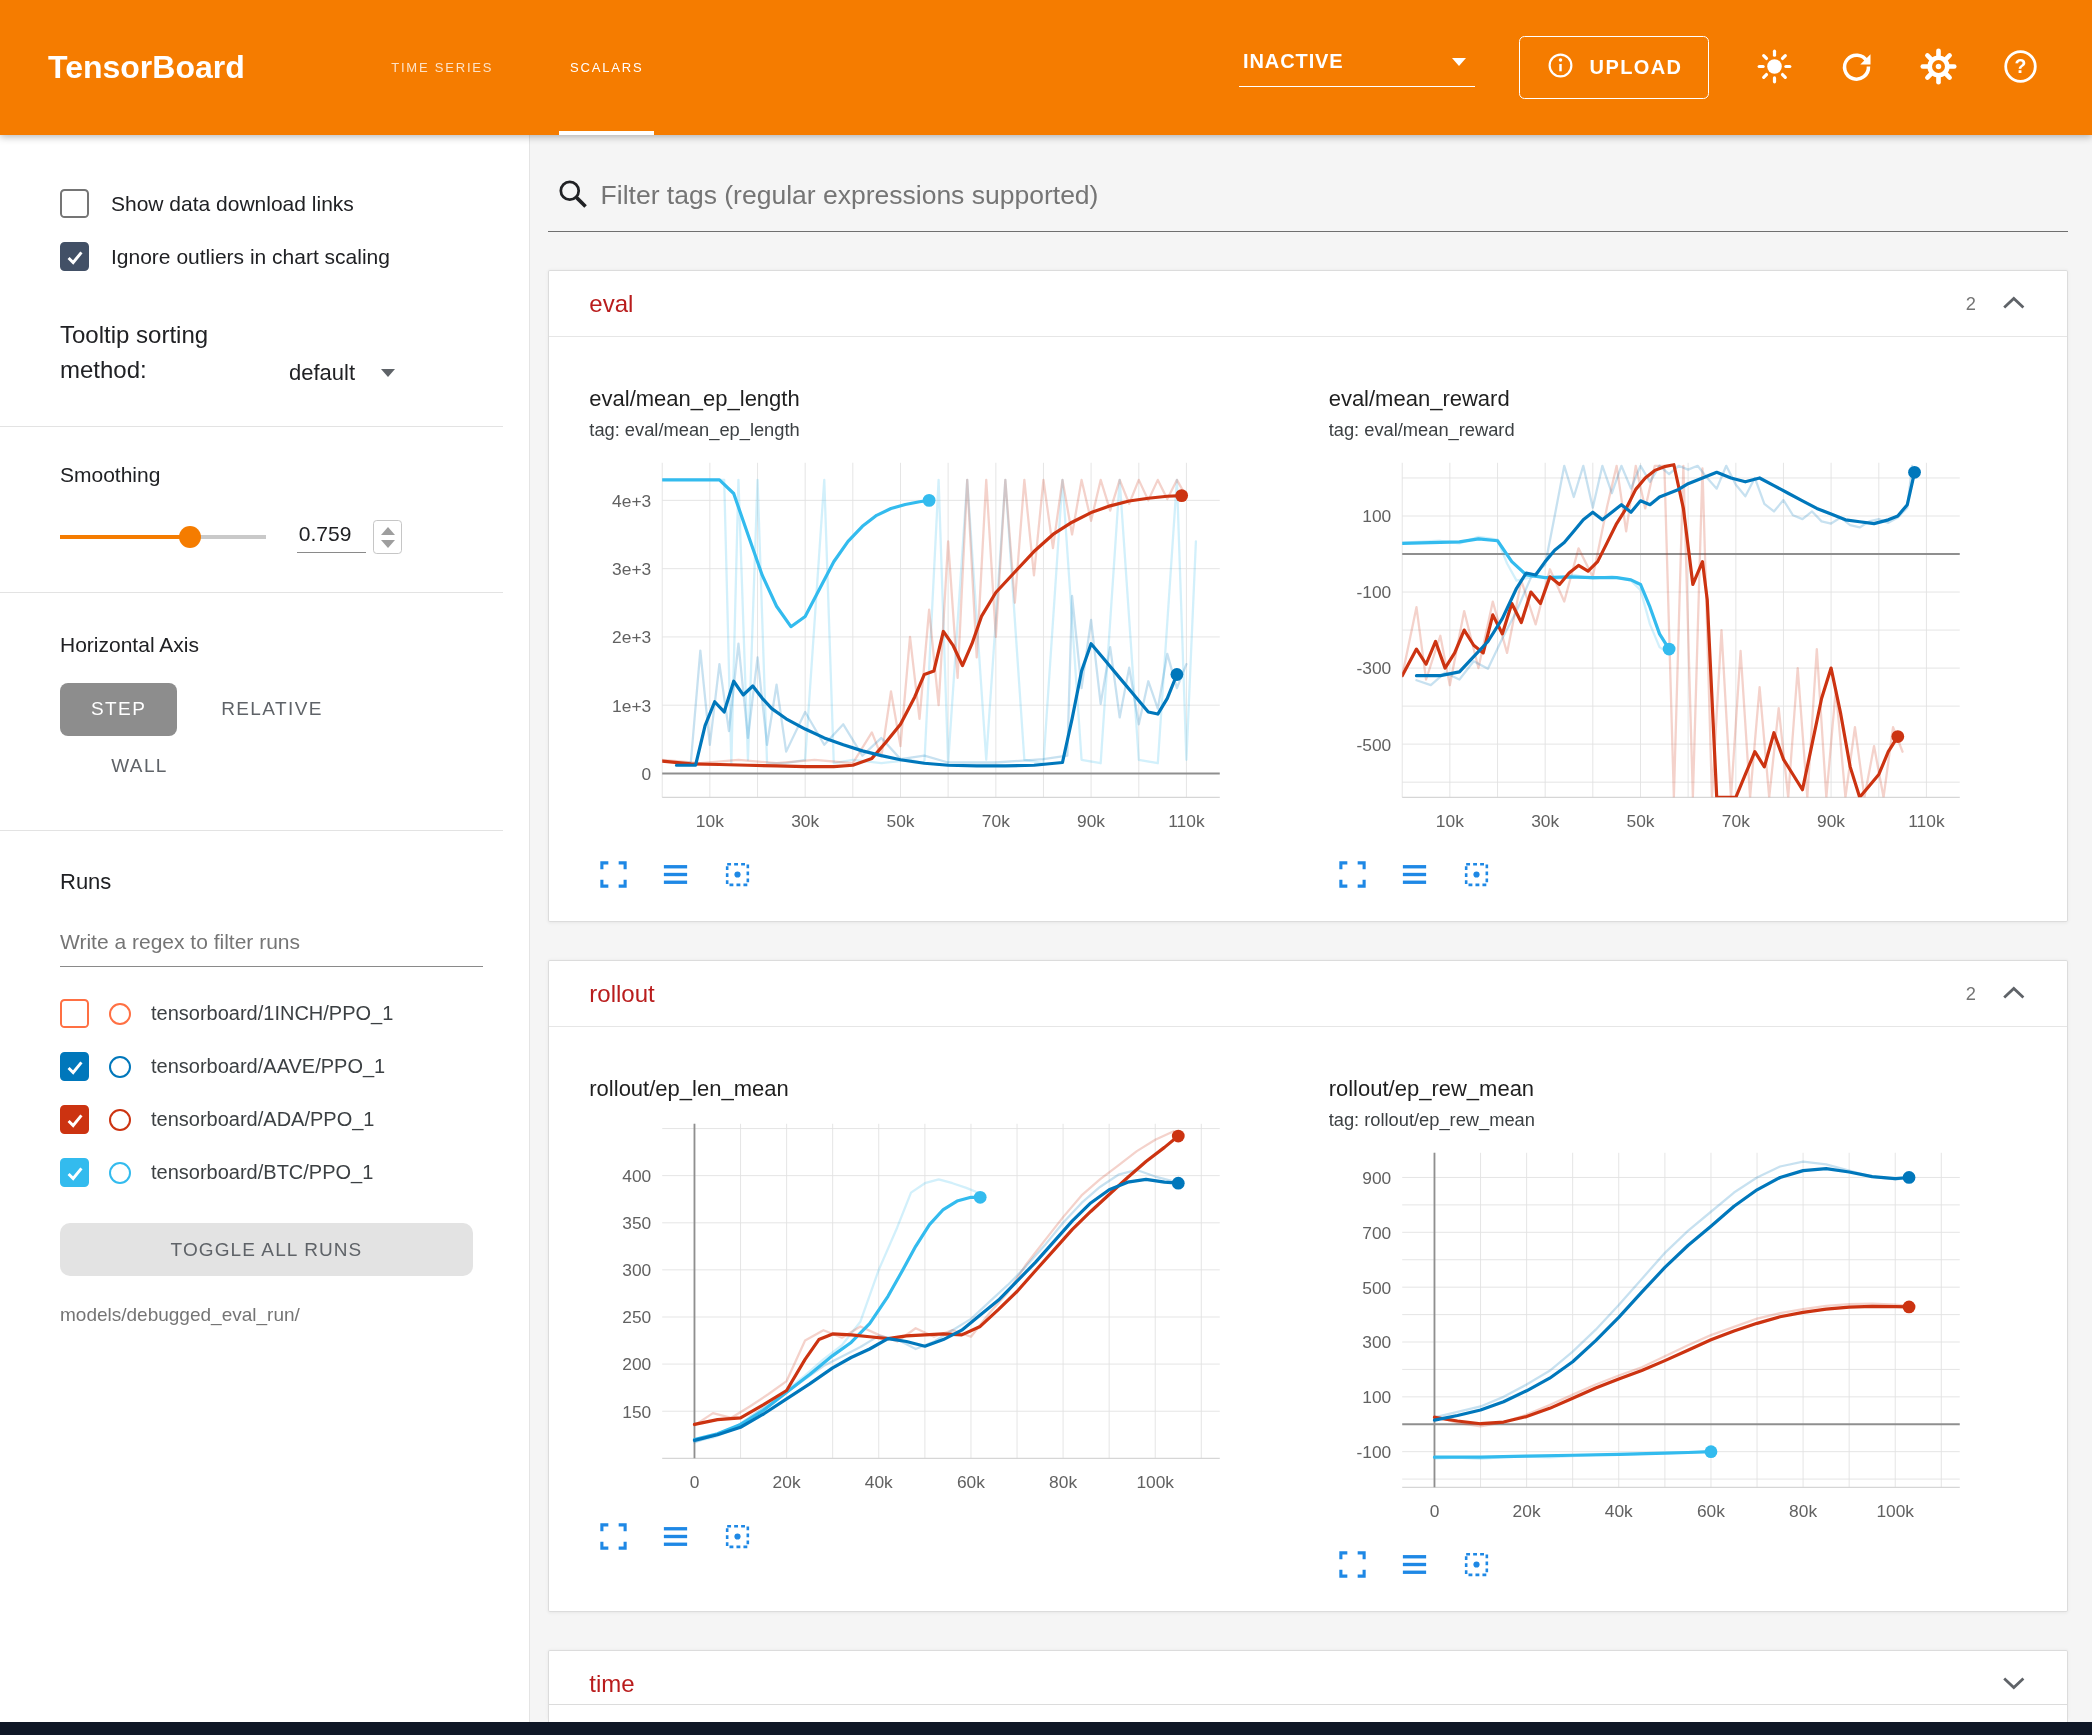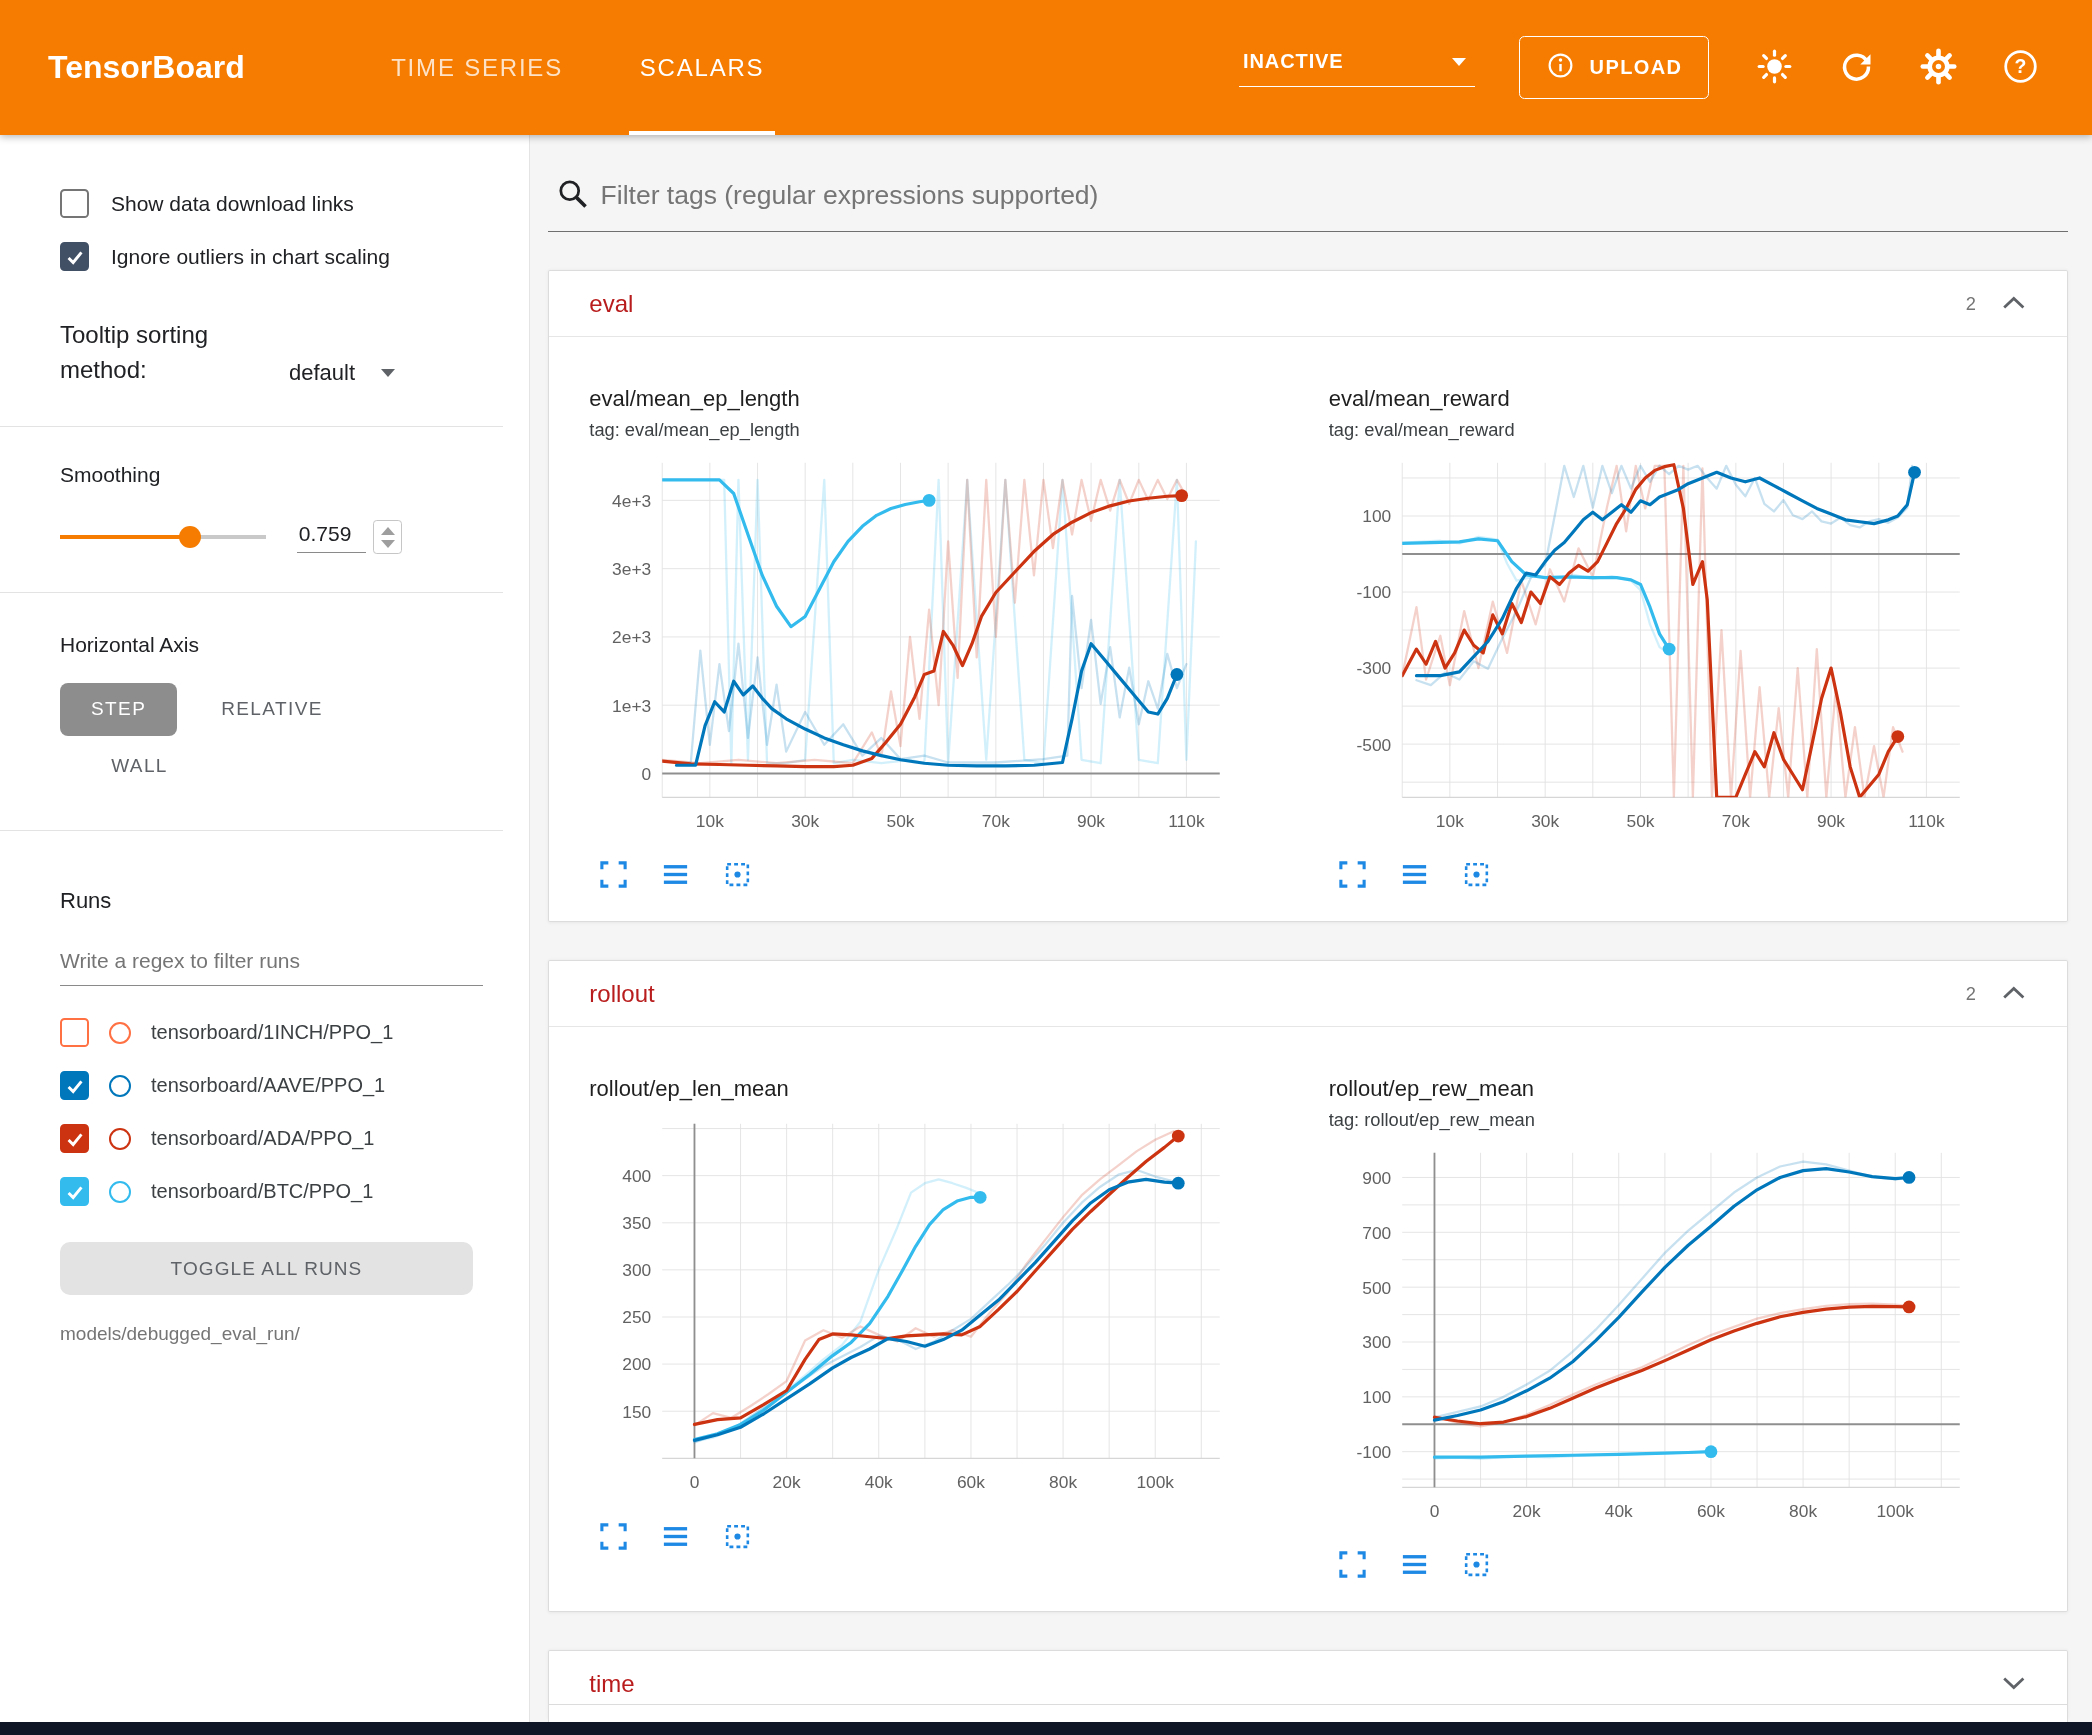--- a/index.html
+++ b/index.html
@@ -3,21 +3,21 @@
 <meta charset="utf-8">
 <style>
   *{box-sizing:border-box;margin:0;padding:0}
   html,body{background:#fff}
   .app{position:relative;width:2092px;height:1735px;overflow:hidden;font-family:"Liberation Sans",sans-serif;background:#fff}
 
   
   .topbar{height:135px;background:#f57c00;display:flex;align-items:center;color:#fff;position:relative;z-index:5;box-shadow:0 1.8px 7.3px rgba(0,0,0,.28)}
   .logo{font-size:32px;font-weight:700;margin-left:48px;white-space:nowrap}
   .tabs{display:flex;height:100%;margin-left:108px}
-  .tab{display:flex;align-items:center;padding:0 11px;margin:0 27.4px;font-size:24px;font-weight:500;letter-spacing:1.8px;color:rgba(255,255,255,.78);cursor:pointer;position:relative;white-space:nowrap}
+  .tab{display:flex;align-items:center;padding:0 11px;margin:0 27.4px;font-size:13px;font-weight:500;letter-spacing:1.8px;color:rgba(255,255,255,.78);cursor:pointer;position:relative;white-space:nowrap}
   .tab.active{color:#fff}
   .tab.active::after{content:"";position:absolute;left:0;right:0;bottom:0;height:3.7px;background:#fff}
   .top-spacer{flex:1}
   .status-dd{display:flex;align-items:center;justify-content:space-between;min-width:236px;border-bottom:1.8px solid #fff;padding:1.8px 9.1px 12.8px 3.7px;font-size:20px;font-weight:700;letter-spacing:0.9px;cursor:pointer}
   .caret{width:0;height:0;border-left:7.3px solid transparent;border-right:7.3px solid transparent;border-top:8.2px solid #fff}
   .caret.gray{border-top-color:#5f6368}
   .upload-btn{margin-left:44px;display:flex;align-items:center;gap:14.6px;padding:13.7px 25.6px;border:1.8px solid #fff;border-radius:5.5px;background:transparent;color:#fff;font-size:20px;font-weight:700;letter-spacing:1.4px;font-family:inherit;cursor:pointer}
   .top-icons{display:flex;align-items:center;gap:44px;margin:0 53px 0 46px}
   .icon-btn{width:38px;height:38px;display:flex;align-items:center;justify-content:center;background:none;border:none;padding:0;cursor:pointer}
 
@@ -223,21 +223,21 @@
           <button class="btn-step">STEP</button>
           <button class="btn-flat">RELATIVE</button>
         </div>
         <div class="axis-row wall-row">
           <button class="btn-flat">WALL</button>
         </div>
       </div>
 
       <div class="divider"></div>
 
-      <div class="sec" style="margin-top:57px">
+      <div class="sec" style="margin-top:38px">
         <div class="runs-title">Runs</div>
         <div class="runs-filter">
           <input type="text" placeholder="Write a regex to filter runs" style="">
         </div>
         <div class="run-list">
           <div class="run-row" style="--rc: #ff7043;">
             <span class="cbx"></span>
             <span class="radio"></span>
             <span class="run-label">tensorboard/1INCH/PPO_1</span>
           </div>

